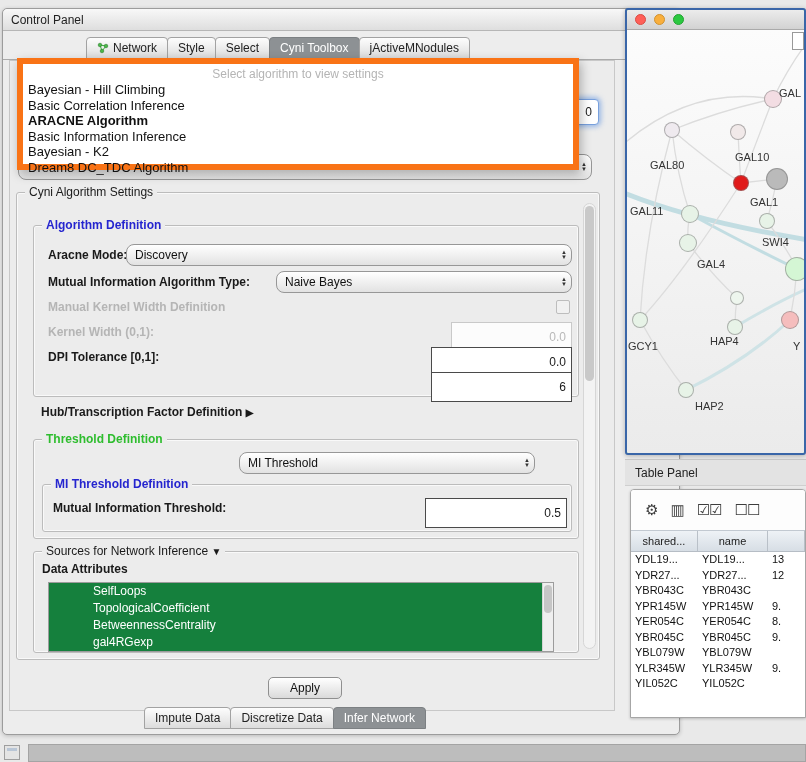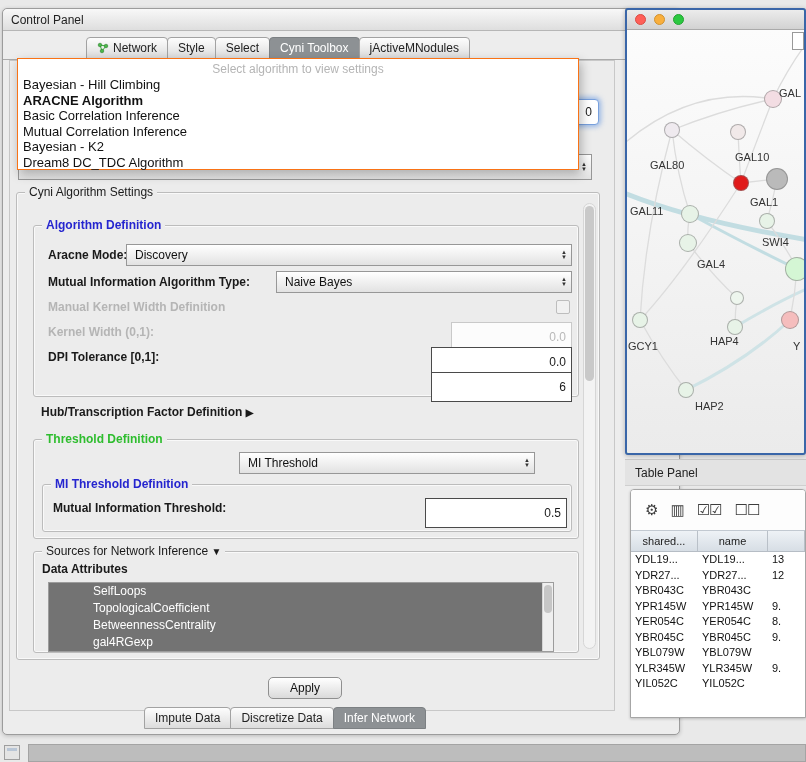--- a/index.html
+++ b/index.html
@@ -36,35 +36,35 @@
   .tab-underline { position: absolute; left: 0; right: 0; border-bottom: 1px solid #aaa; }
 
   .content-frame {
     position: absolute; left: 6px; top: 51px; width: 606px; height: 651px;
     border: 1px solid #c8c8c8; background: #ececec;
   }
 
   
   .dd-popup {
     position: absolute; left: 14px; top: 49px; width: 562px; height: 112px;
-    background: #fff; border: 1px solid #f97316; box-shadow: 2px 4px 10px rgba(0,0,0,.28);
+    background: #fff; border: 6px solid #f97316; box-shadow: 2px 4px 10px rgba(0,0,0,.28);
     z-index: 60; padding-top: 2px;
   }
   .dd-placeholder { text-align: center; color: #b4b4b4; font-size: 12px; height: 16px; line-height: 16px; }
   .dd-item { font-size: 13px; height: 15.5px; line-height: 15.5px; padding-left: 5px; color: #111; }
   .dd-item.selected { font-weight: bold; }
 
   .spin-field {
     position: absolute; background: #fff; border: 1px solid #78a0dd; border-radius: 4px;
     box-shadow: 0 0 5px 2px rgba(100,150,225,.6); display: flex; align-items: center;
     justify-content: flex-end; padding: 0 6px; font-size: 12px; z-index: 10;
   }
   .combo {
     position: absolute; display: flex; align-items: center;
-    background: linear-gradient(#ffffff,#e2e2e2); border: 1px solid #979797; border-radius: 0;
+    background: linear-gradient(#ffffff,#e2e2e2); border: 1px solid #979797; border-radius: 8px;
     font-size: 12px; padding: 0 4px 0 8px; color: #111;
   }
   .combo .combo-arrows { margin-left: auto; display: flex; flex-direction: column; font-size: 6px; line-height: 5px; color: #333; padding-left: 6px; }
 
   .groupbox { position: absolute; border: 1px solid #bcbcbc; border-radius: 3px; box-shadow: inset 0 0 0 1px rgba(255,255,255,.7); }
   .group-title { position: absolute; top: -8px; left: 8px; background: #ececec; padding: 0 4px; font-size: 12px; font-weight: bold; }
   .gt-blue { color: #2525cf; }
   .gt-green { color: #2ebd2e; }
   .gt-plain { color: #1a1a1a; font-weight: normal; }
 
@@ -75,21 +75,21 @@
     position: absolute; background: #fff; border: 1px solid #4a4a4a; font-size: 12px;
     display: flex; align-items: center; justify-content: flex-end; padding: 14px 5px;
   }
   .field.off { border-color: #c9c9c9; color: #b9b9b9; background: #fcfcfc; }
   .checkbox { position: absolute; width: 14px; height: 14px; background: #f1f1f1; border: 1px solid #bdbdbd; border-radius: 2px; }
 
   .tri { font-size: 10px; }
 
   .attr-list { position: absolute; background: #fff; border: 1px solid #9c9c9c; overflow: hidden; }
   .attr-item { height: 17px; line-height: 17px; font-size: 12px; padding-left: 4px; width: calc(100% - 11px); }
-  .attr-item.selected { background: #737373; color: #fff; padding-left: 44px; }
+  .attr-item.selected { background: #15803d; color: #fff; padding-left: 44px; }
   .list-scroll { position: absolute; right: 0; top: 0; bottom: 0; width: 11px; background: #efefef; border-left: 1px solid #d5d5d5; }
   .list-thumb { position: absolute; left: 1px; right: 1px; border-radius: 4px; background: #c6c6c6; }
 
   .v-scroll { position: absolute; width: 13px; background: #f3f3f3; border: 1px solid #d6d6d6; border-radius: 7px; }
   .v-thumb { position: absolute; left: 1px; right: 1px; background: #c9c9c9; border-radius: 6px; }
 
   .btn {
     position: absolute; background: linear-gradient(#ffffff,#dadada); border: 1px solid #8f8f8f;
     border-radius: 5px; font-size: 12px; display: flex; align-items: center; justify-content: center; color: #111;
   }
@@ -269,23 +269,23 @@
       </div>
     </div>
 
     <div class="btn" style="left:258px; top:616px; width:74px; height:22px;">Apply</div>
   </div>
 
   <div class="dd-popup">
     <div class="dd-placeholder">Select algorithm to view settings</div>
     <div>
         <div class="dd-item">Bayesian - Hill Climbing</div>
+        <div class="dd-item">Basic Correlation Inference</div>
         <div class="dd-item selected">ARACNE Algorithm</div>
-        <div class="dd-item">Basic Correlation Inference</div>
-        <div class="dd-item">Mutual Correlation Inference</div>
+        <div class="dd-item">Basic Information Inference</div>
         <div class="dd-item">Bayesian - K2</div>
         <div class="dd-item">Dream8 DC_TDC Algorithm</div>
       </div>
   </div>
 
   <div class="tabbar" style="left:142px; top:698px;">
     <div class="tab">
       <span>Impute Data</span>
     </div>
     <div class="tab">

